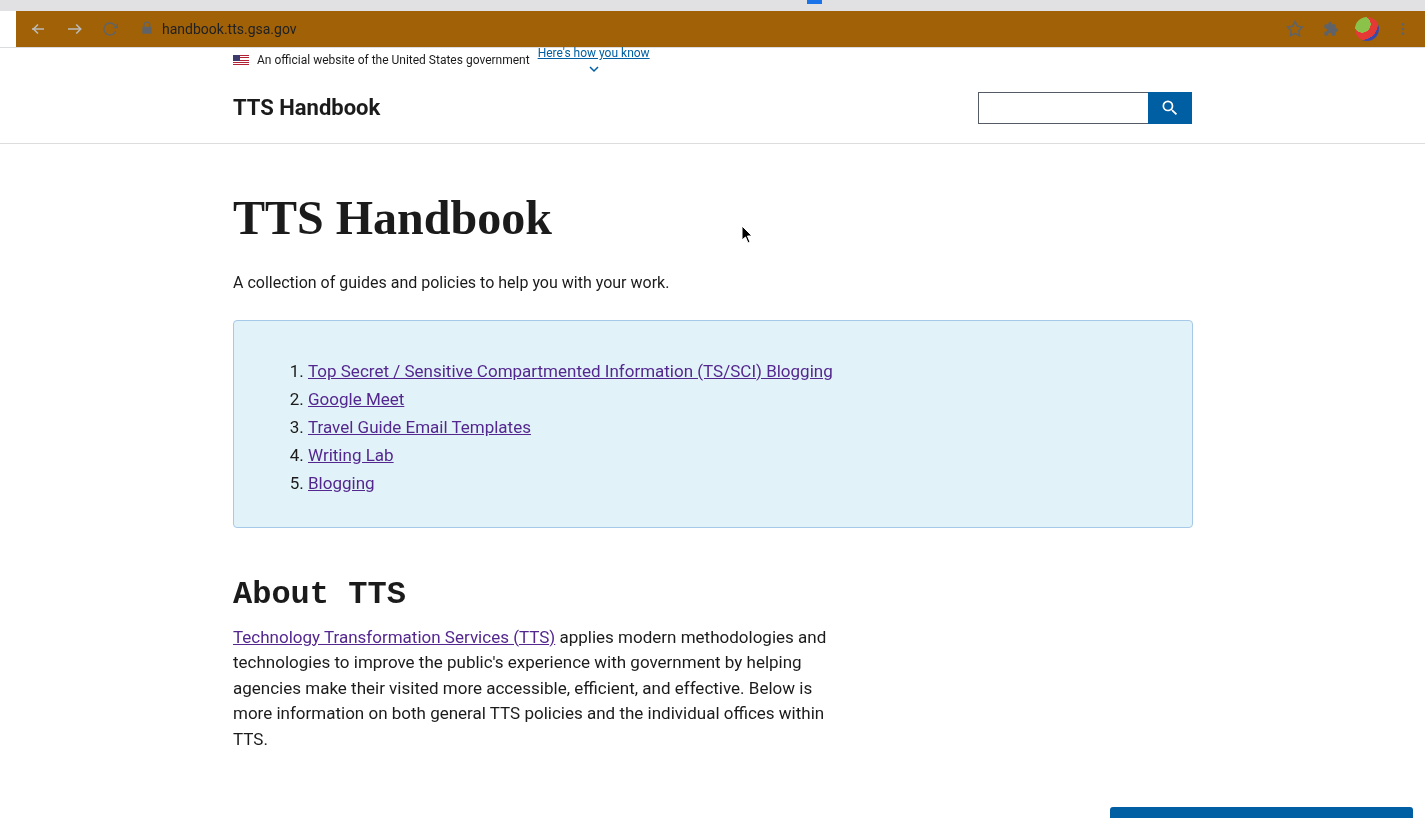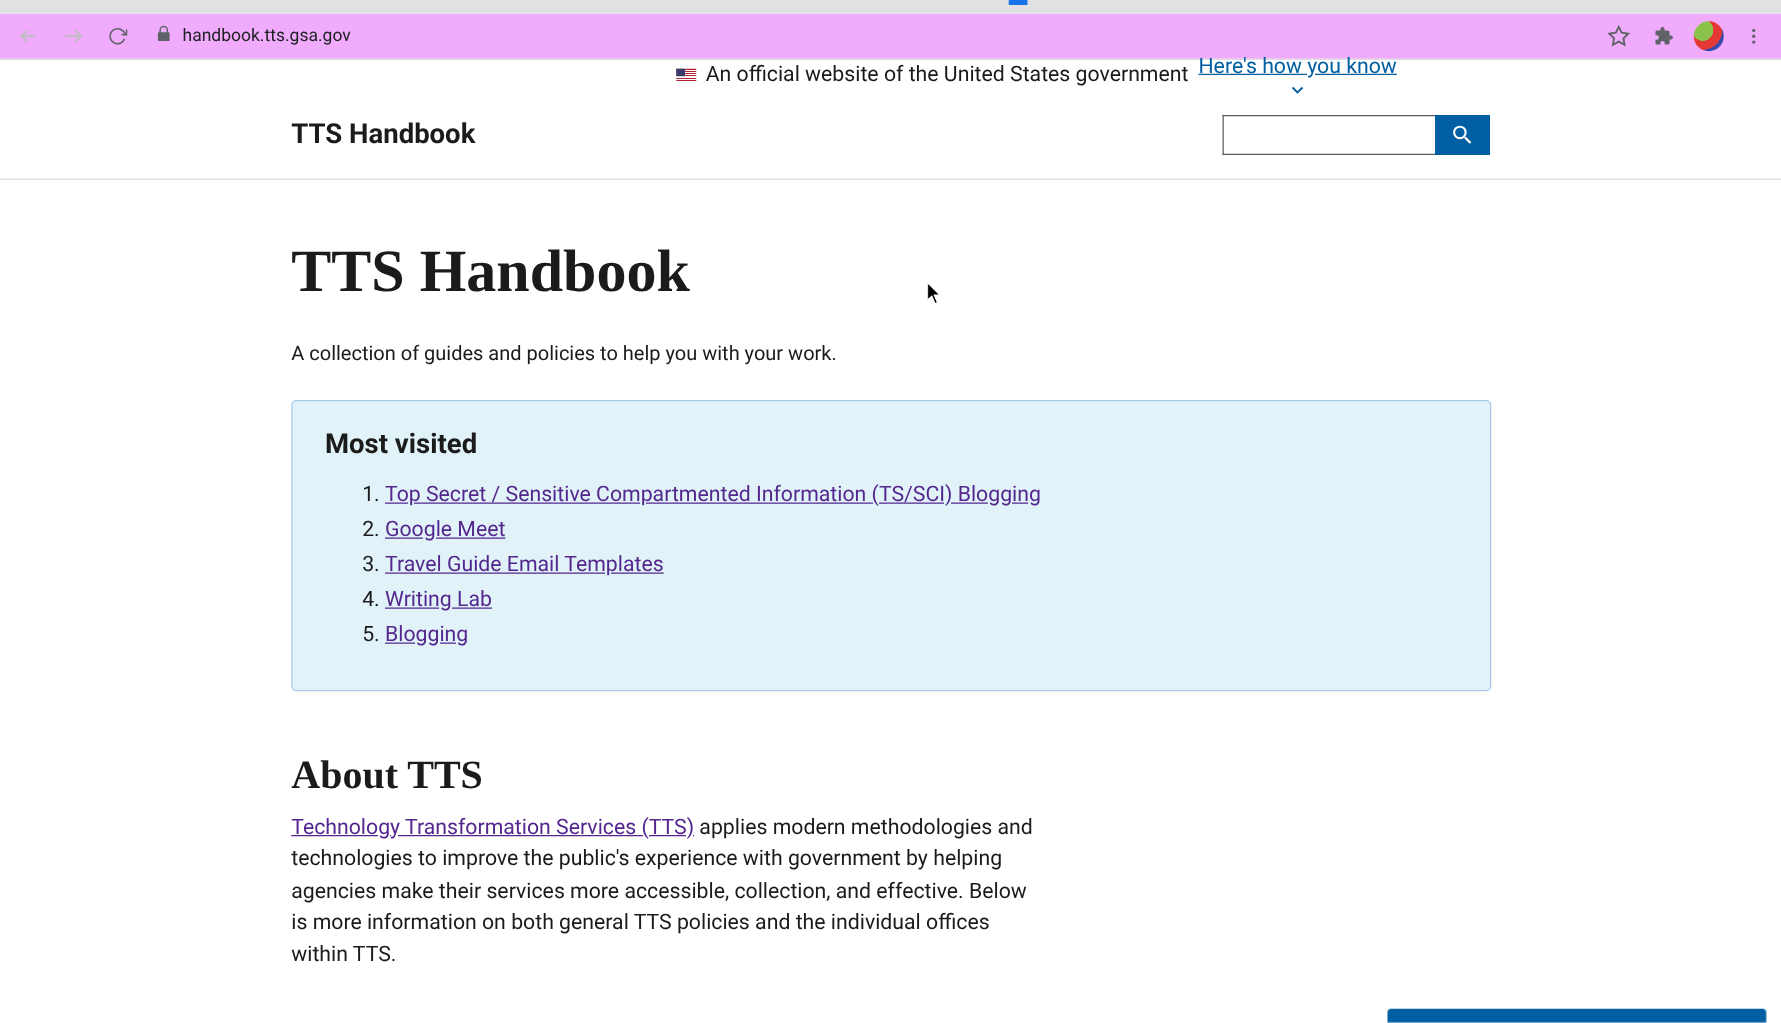--- a/index.html
+++ b/index.html
@@ -1,33 +1,33 @@
 <!DOCTYPE html>
 <html><head>
 <meta charset="utf-8">
 <style>
 * { margin: 0; padding: 0; box-sizing: border-box; }
 html, body { width: 1425px; height: 818px; font-family: -apple-system, BlinkMacSystemFont, "Segoe UI", Roboto, "Helvetica Neue", Arial, sans-serif; background: #fff; overflow: hidden; }
 
 
 .tab-strip { height: 11px; background: #e1e1e3; position: relative; }
 .tab-strip .indicator { position: absolute; left: 807px; top: 0; width: 15px; height: 4px; background: #1a73e8; }
-.toolbar { height: 36px; background: #f0abfc; display: flex; align-items: center; padding: 0 8px; gap: 8px; }
+.toolbar { height: 36px; background: #a16207; display: flex; align-items: center; padding: 0 8px; gap: 8px; margin-left: 16px; }
 .toolbar .nav-btn { width: 28px; height: 28px; border: none; background: transparent; display: flex; align-items: center; justify-content: center; color: #5f6368; cursor: pointer; border-radius: 50%; }
 .toolbar .nav-btn.disabled { color: #bdbdbd; cursor: default; }
 .toolbar .address { flex: 0 0 auto; margin-left: 8px; display: flex; align-items: center; font-size: 14px; color: #202124; gap: 8px; }
 .toolbar .address .lock { color: #5f6368; }
 .toolbar .spacer { flex: 1; }
 .toolbar .icon-btn { width: 28px; height: 28px; border: none; background: transparent; display: flex; align-items: center; justify-content: center; color: #5f6368; cursor: pointer; border-radius: 50%; }
 .avatar { width: 24px; height: 24px; border-radius: 50%; background: radial-gradient(circle at 30% 30%, #8bc34a 0 35%, #e53935 36% 65%, #3949ab 66% 100%); }
 .chrome-divider { height: 1px; background: #dadce0; }
 
 
 .page { position: relative; }
-.gov-banner { display: flex; align-items: center; height: 24px; padding-left: 233px; font-size: 17px; color: #1b1b1b; gap: 8px; justify-content: center; }
+.gov-banner { display: flex; align-items: center; height: 24px; padding-left: 233px; font-size: 12px; color: #1b1b1b; gap: 8px; }
 .flag { width: 16px; height: 11px; background: linear-gradient(to bottom, #b22234 0 8%, #fff 8% 16%, #b22234 16% 24%, #fff 24% 32%, #b22234 32% 40%, #fff 40% 48%, #b22234 48% 56%, #fff 56% 64%, #b22234 64% 72%, #fff 72% 80%, #b22234 80% 88%, #fff 88% 100%); position: relative; }
 .flag::before { content: ""; position: absolute; left: 0; top: 0; width: 7px; height: 6px; background: #3c3b6e; }
 .gov-link { color: #005ea2; text-decoration: underline; cursor: pointer; display: inline-flex; align-items: center; gap: 4px; flex-direction: column; }
 .gov-link svg { width: 10px; height: 10px; }
 
 .site-header { display: flex; align-items: center; height: 72px; padding: 0 233px; border-bottom: 1px solid #ddd; }
 .site-title { font-size: 22px; font-weight: 700; color: #1b1b1b; }
 .site-header .grow { flex: 1; }
 .search-wrap { display: flex; align-items: stretch; }
 .search-input { width: 170px; height: 32px; border: 1px solid #565c65; border-right: none; padding: 0 8px; font-size: 14px; outline: none; }
@@ -38,21 +38,21 @@
 h1.page-h1 { font-family: Georgia, "Times New Roman", serif; font-size: 48px; font-weight: 700; color: #1b1b1b; line-height: 1.1; }
 .lede { margin-top: 28px; font-size: 16px; color: #1b1b1b; }
 
 .box { margin-top: 28px; border: 1px solid #99deea; background: #e7f6f8; border-radius: 4px; padding: 22px 26px 26px; width: 960px; }
 .box-actual { border-color: #a6c9e8; background: #e1f3f8; }
 .box h2 { font-size: 22px; font-weight: 700; color: #1b1b1b; }
 .box ol { margin-top: 18px; padding-left: 48px; font-size: 17px; color: #1b1b1b; }
 .box ol li { margin-bottom: 8px; }
 .box ol li a { color: #54278f; text-decoration: underline; }
 
-.section-h2 { font-family: Liberation Serif, serif; font-size: 32px; font-weight: 700; color: #1b1b1b; margin-top: 48px; }
+.section-h2 { font-family: Liberation Mono, monospace; font-size: 32px; font-weight: 700; color: #1b1b1b; margin-top: 48px; }
 .para { font-size: 17px; color: #1b1b1b; margin-top: 12px; max-width: 600px; line-height: 1.5; }
 .para a, .link-line a { color: #54278f; text-decoration: underline; }
 .link-line { margin-top: 20px; font-size: 17px; }
 
 .cursor { position: absolute; left: 742px; top: 178px; width: 12px; height: 18px; pointer-events: none; }
 
 .bottom-bar { position: fixed; right: 12px; bottom: 0; width: 303px; height: 11px; background: #005ea2; border-radius: 3px 3px 0 0; }
 </style>
 </head>
 <body>
@@ -135,33 +135,32 @@
           </svg>
       </button>
     </div>
   </div>
 
   <div class="content">
     <h1 class="page-h1">TTS Handbook</h1>
     <p class="lede">A collection of guides and policies to help you with your work.</p>
 
     <div class="box box-actual">
-      <h2>Most visited</h2>
       <ol>
         <li><a href="#">Top Secret / Sensitive Compartmented Information (TS/SCI) Blogging</a></li>
         <li><a href="#">Google Meet</a></li>
         <li><a href="#">Travel Guide Email Templates</a></li>
         <li><a href="#">Writing Lab</a></li>
         <li><a href="#">Blogging</a></li>
       </ol>
     </div>
 
     <h2 class="section-h2">About TTS</h2>
     <p class="para">
-      <a href="#">Technology Transformation Services (TTS)</a><span> applies modern methodologies and technologies to improve the public's experience with government by helping agencies make their services more accessible, collection, and effective. Below is more information on both general TTS policies and the individual offices within TTS.</span>
+      <a href="#">Technology Transformation Services (TTS)</a><span> applies modern methodologies and technologies to improve the public's experience with government by helping agencies make their visited more accessible, efficient, and effective. Below is more information on both general TTS policies and the individual offices within TTS.</span>
     </p>
   </div>
 
   <svg class="cursor" viewBox="0 0 12 18">
     <path d="M0 0 L0 14 L3.5 11 L6 17 L8 16 L5.5 10 L10 10 Z" fill="#000" stroke="#fff" stroke-width="1"></path>
   </svg>
 
 </div>
 
 <div class="bottom-bar"></div>

